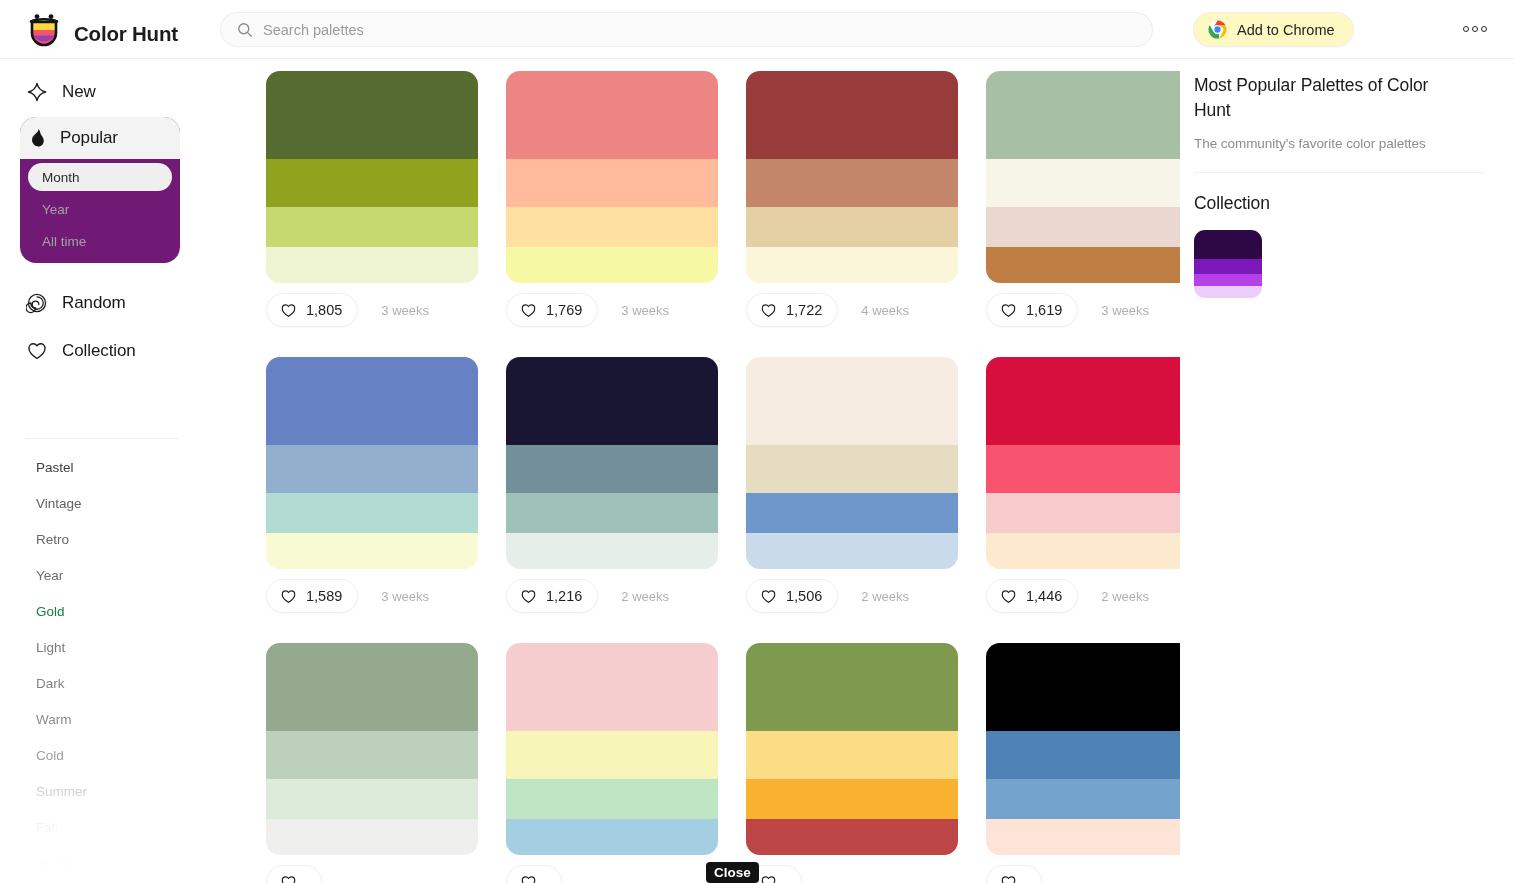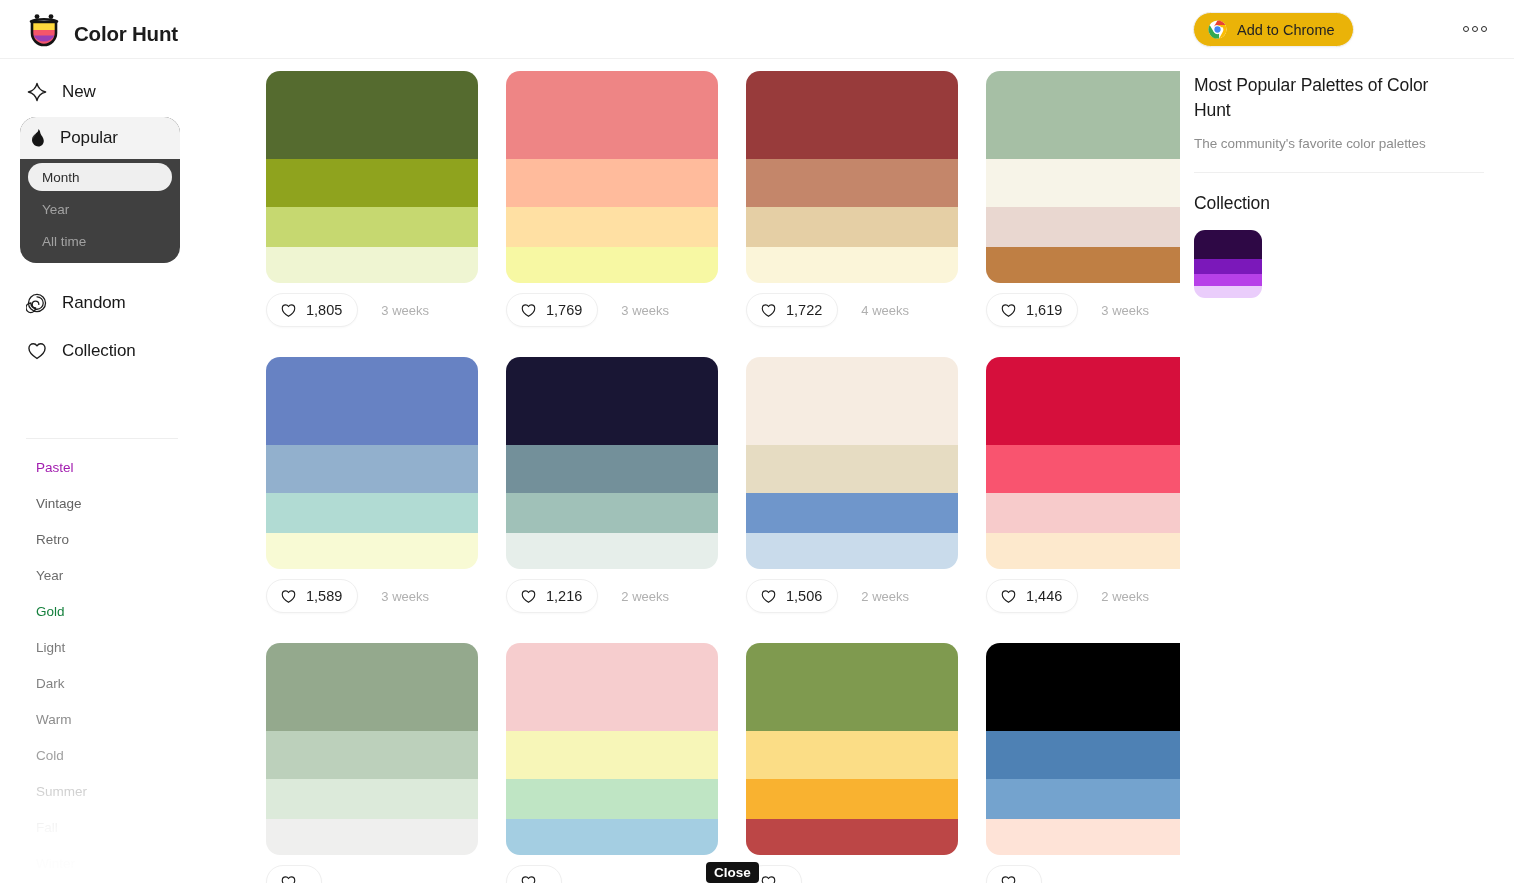--- a/index.html
+++ b/index.html
@@ -71,21 +71,21 @@
     font-size: 14.5px;
     color: #2b2b2b;
     height: 100%;
   }
   #search-input::placeholder { color: #9b9b9b; }
 
   #chrome-btn {
     position: absolute;
     left: 1193px; top: 12px;
     height: 35px;
-    background: #eab308;
+    background: #fef9c3;
     border: 1px solid #efefef;
     border-radius: 18px;
     display: flex;
     align-items: center;
     gap: 10px;
     padding: 0 18px 0 14px;
     cursor: pointer;
     box-shadow: 0 1px 2px rgba(0,0,0,0.035);
   }
   #chrome-logo { width: 19px; height: 19px; display: block; flex: 0 0 auto; }
@@ -130,21 +130,21 @@
     color: #181818;
     letter-spacing: -0.1px;
   }
 
   #nav-new { position: absolute; left: 0; top: 12px; width: 200px; }
 
   #popular-group {
     position: absolute;
     left: 20px; top: 58px;
     width: 160px;
-    background: #404040;
+    background: #701a75;
     border-radius: 16px;
     padding-bottom: 8px;
   }
   #nav-popular {
     height: 42px;
     background: #f3f3f3;
     border-radius: 16px 16px 0 0;
     padding-left: 6px;
     gap: 12px;
   }
@@ -331,20 +331,27 @@
         <circle cx="25" cy="5.6" r="2.4" fill="#141414"></circle>
         <path d="M6 11 h24 v11 a12 12 0 0 1 -24 0 Z" fill="#ffd93d"></path>
         <path d="M6 19 h24 v3 a12 12 0 0 1 -24 0 Z" fill="#f4556b"></path>
         <path d="M7.6 24.4 h20.8 a12 12 0 0 1 -20.8 0 Z" fill="#9b3fb5"></path>
         <path d="M6 11 h24 v11 a12 12 0 0 1 -24 0 Z" fill="none" stroke="#141414" stroke-width="2.6" stroke-linejoin="round"></path>
         <path d="M5 10.4 C11 7.6, 25 7.6, 31 10.4" fill="none" stroke="#141414" stroke-width="2.6" stroke-linecap="round"></path>
       </svg>
       <span id="brand-title">Color Hunt</span>
     </div>
 
+    <div id="search-wrap">
+      <svg id="search-icon" viewBox="0 0 18 18">
+        <circle cx="7.6" cy="7.6" r="5.6" fill="none" stroke="#8a8a8a" stroke-width="1.5"></circle>
+        <line x1="11.7" y1="11.7" x2="16" y2="16" stroke="#8a8a8a" stroke-width="1.5" stroke-linecap="round"></line>
+      </svg>
+      <input id="search-input" type="text" placeholder="Search palettes" style="">
+    </div>
 
     <div id="chrome-btn">
       <svg id="chrome-logo" viewBox="0 0 40 40">
         <circle cx="20" cy="20" r="19" fill="#ffffff"></circle>
         <path d="M20 1 A19 19 0 0 1 36.5 10.6 L20 10.6 A9.4 9.4 0 0 0 11.8 15.4 Z" fill="#ea4335"></path>
         <path d="M36.5 10.6 A19 19 0 0 1 23.3 38.7 L30.9 25.1 A9.4 9.4 0 0 0 30.9 15.4 L20 15.4 L20 10.6 Z" fill="#fbbc05"></path>
         <path d="M23.3 38.7 A19 19 0 0 1 3.5 10.6 L11.8 24.8 A9.4 9.4 0 0 0 23.3 29.2 Z" fill="#34a853"></path>
         <path d="M3.5 10.6 L11.8 24.8 A9.4 9.4 0 0 1 11.8 15.4 Z" fill="#4285f4" opacity="0"></path>
         <circle cx="20" cy="20" r="8.6" fill="#ffffff"></circle>
         <circle cx="20" cy="20" r="6.6" fill="#4285f4"></circle>
@@ -392,21 +399,21 @@
     <div id="nav-collection" class="nav-row">
       <svg class="nav-icon" viewBox="0 0 24 24">
         <path d="M12 20.2 C12 20.2 3.2 14.6 3.2 9 C3.2 6.1 5.4 4.1 8 4.1 C9.9 4.1 11.2 5.2 12 6.4 C12.8 5.2 14.1 4.1 16 4.1 C18.6 4.1 20.8 6.1 20.8 9 C20.8 14.6 12 20.2 12 20.2 Z" fill="none" stroke="#1d1d1d" stroke-width="1.5" stroke-linejoin="round"></path>
       </svg>
       <span class="nav-label">Collection</span>
     </div>
 
     <div id="tag-divider"></div>
 
     <div id="tag-list">
-      <div class="tag-row" style="color:#a21caf">Pastel</div>
+      <div class="tag-row" style="color:#404040">Pastel</div>
       <div class="tag-row" style="color:#626262">Vintage</div>
       <div class="tag-row" style="color:#676767">Retro</div>
       <div class="tag-row" style="color:#6d6d6d">Year</div>
       <div class="tag-row" style="color:#15803d">Gold</div>
       <div class="tag-row" style="color:#7b7b7b">Light</div>
       <div class="tag-row" style="color:#828282">Dark</div>
       <div class="tag-row" style="color:#8c8c8c">Warm</div>
       <div class="tag-row" style="color:#a0a0a0">Cold</div>
       <div class="tag-row" style="color:#b6b6b6">Summer</div>
       <div class="tag-row" style="color:#c6c6c6">Fall</div>

